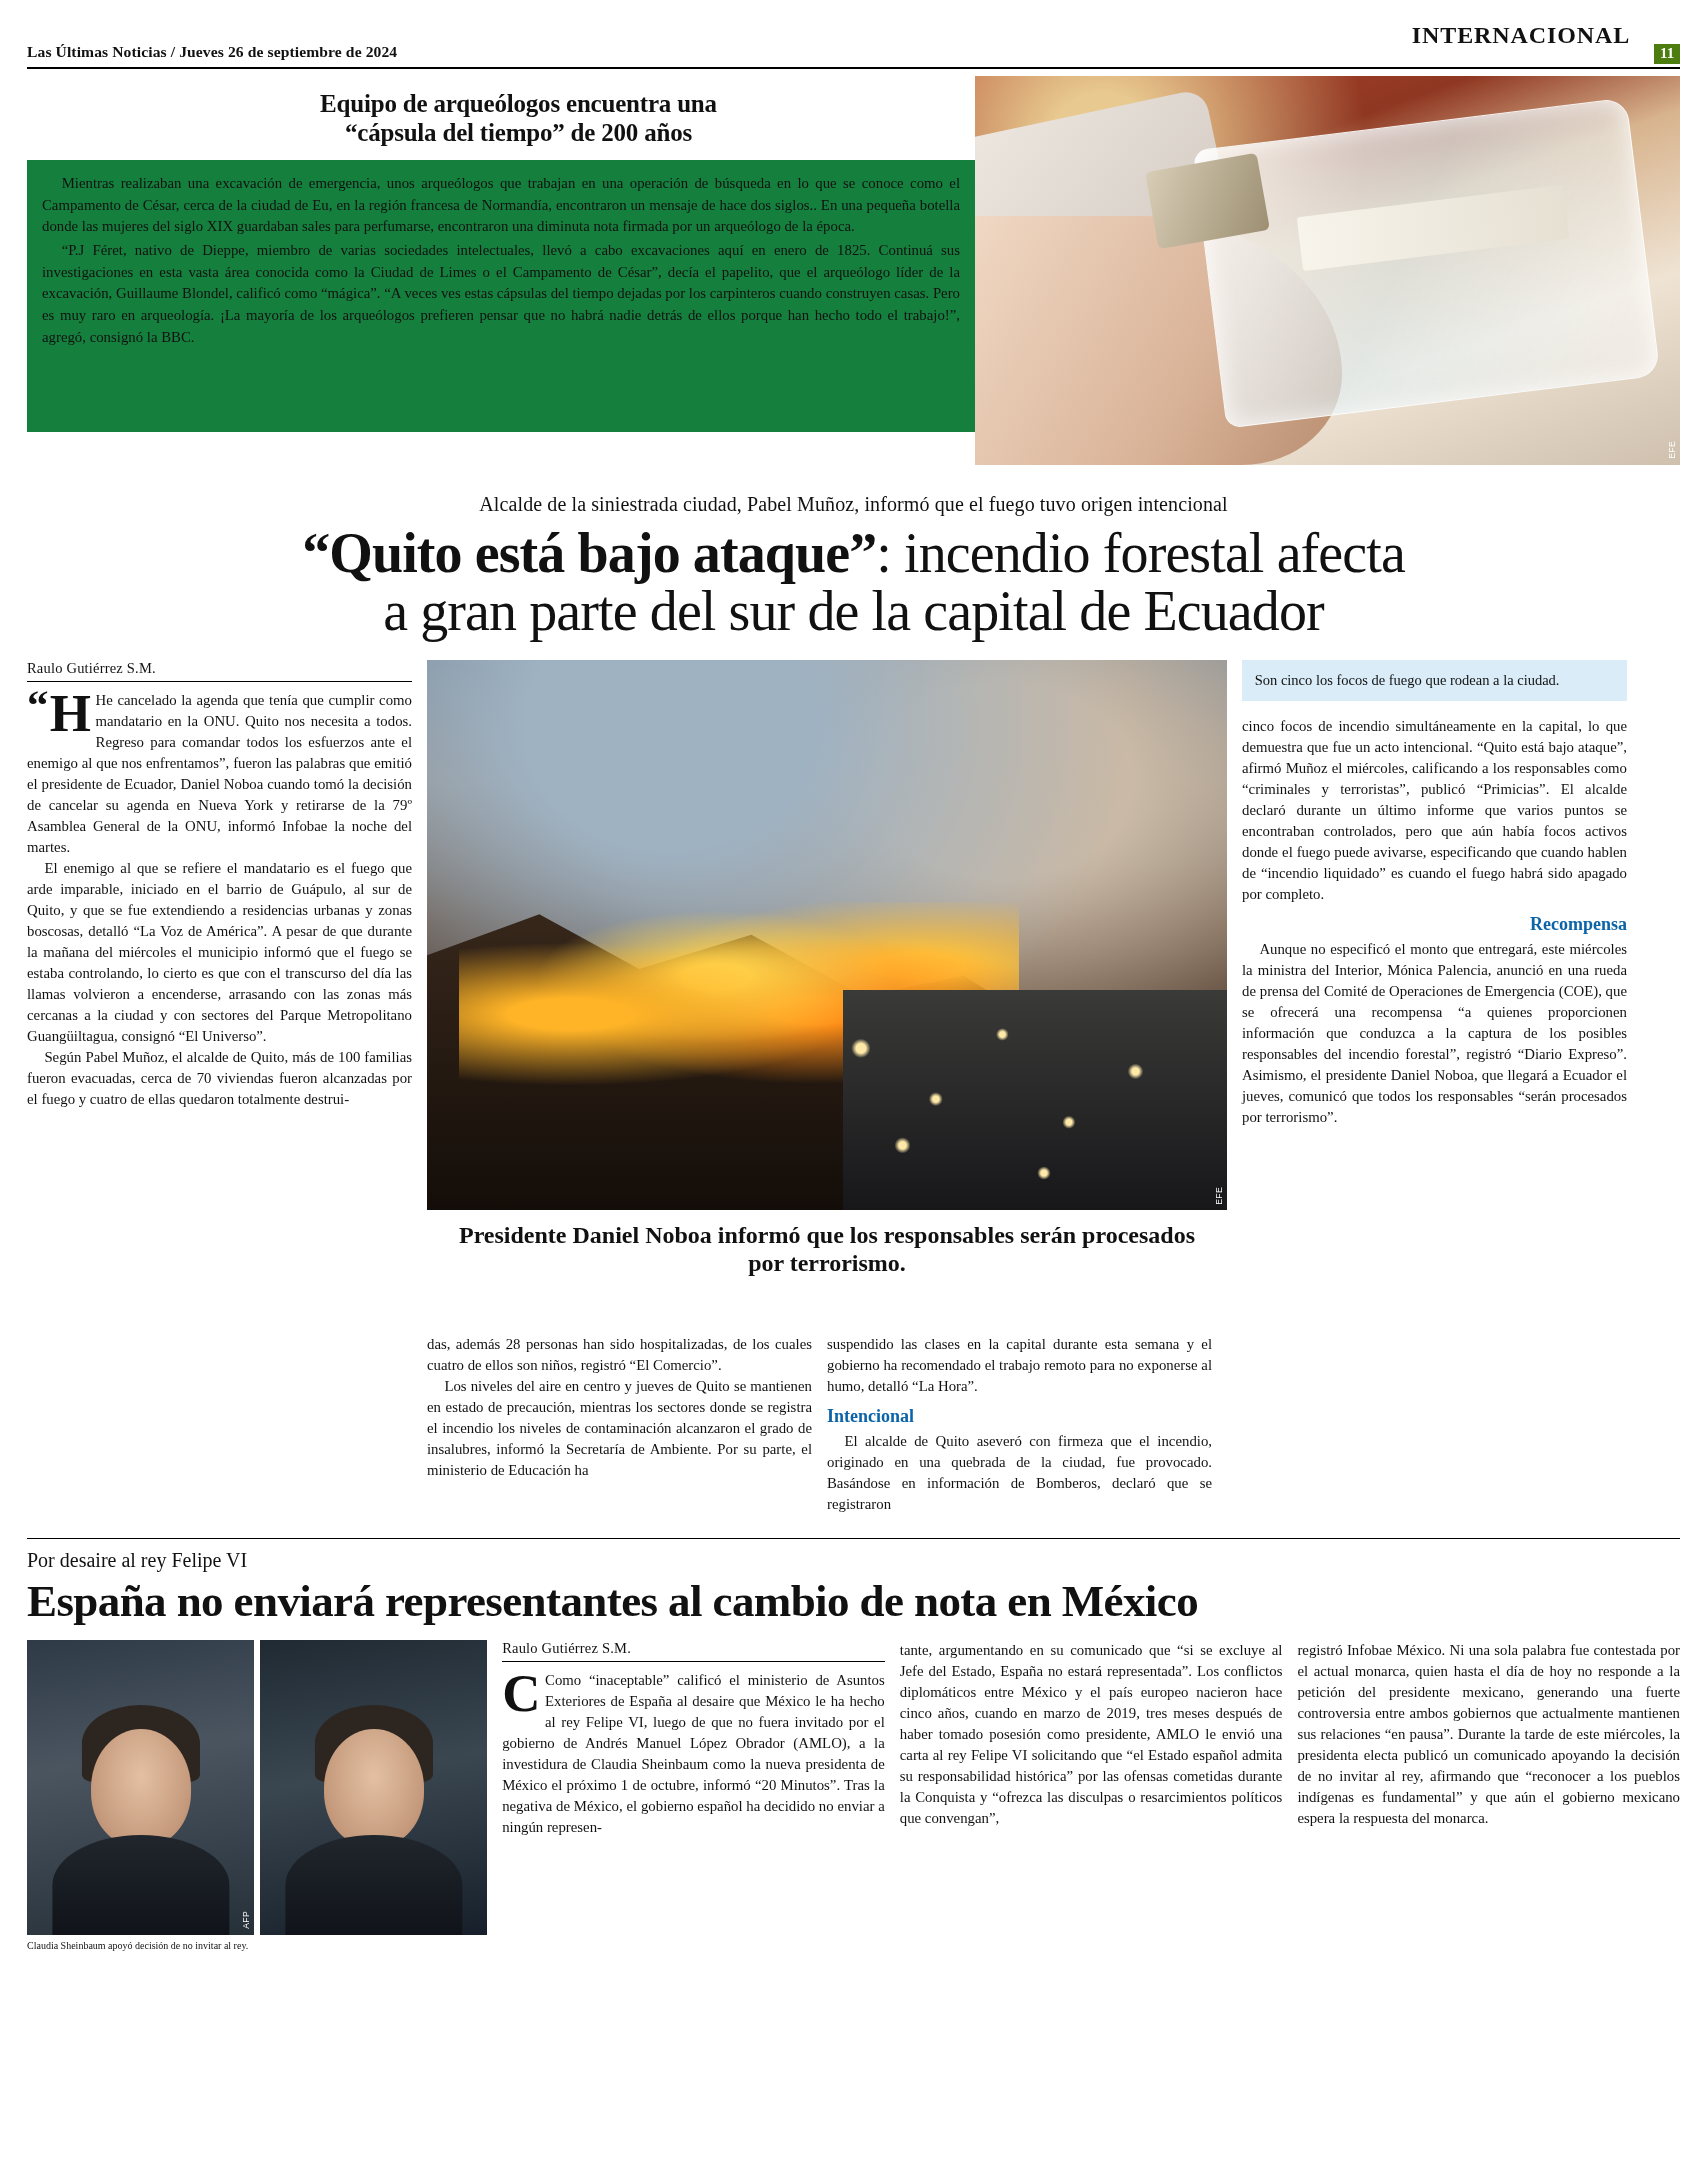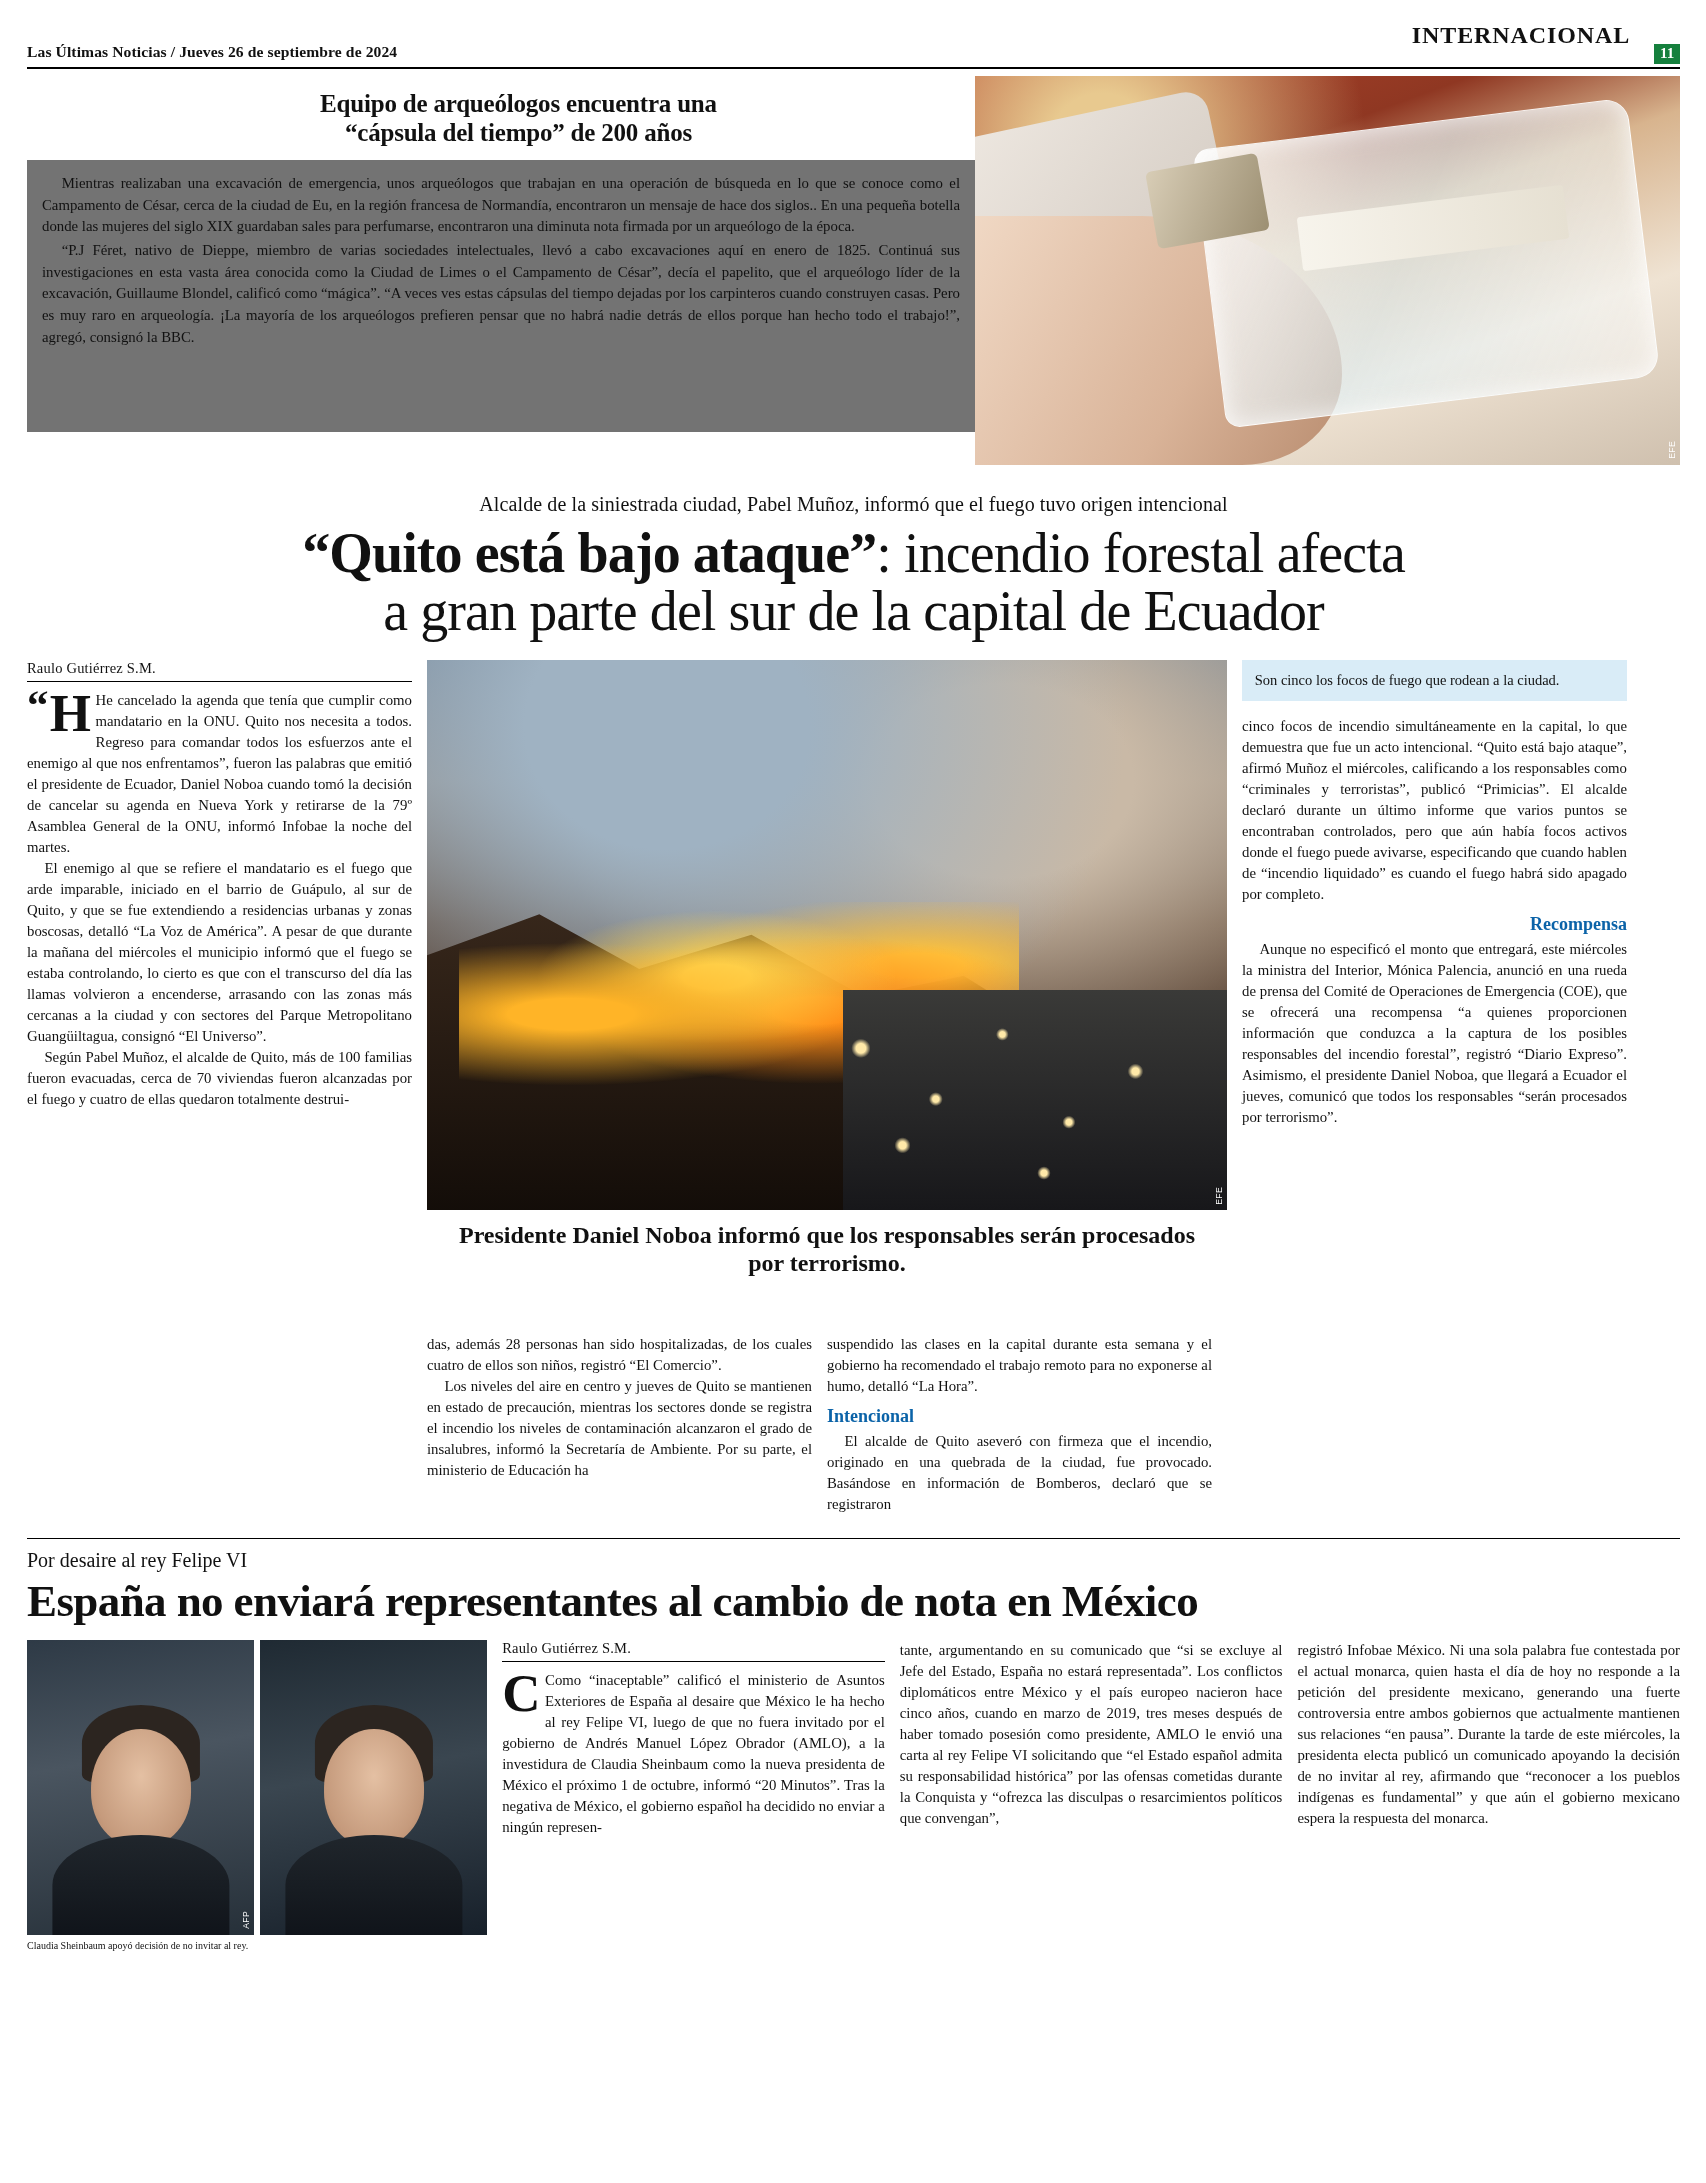--- a/index.html
+++ b/index.html
@@ -38,21 +38,21 @@
     align-items: center;
     gap: 24px;
   }
   .section-name {
     font-family: "Liberation Serif", serif;
     font-weight: bold;
     font-size: 24px;
     letter-spacing: 0.9px;
   }
   .page-num {
-    background: #15803d;
+    background: #4d7c0f;
     color: #ffffff;
     font-family: "Liberation Serif", serif;
     font-weight: bold;
     font-size: 15px;
     padding: 1.7px 5.8px 2.9px 5.8px;
     line-height: 1;
     margin-top: 36px;
   }
 
   
@@ -66,21 +66,21 @@
     font-family: "Liberation Serif", serif;
     font-weight: bold;
     font-size: 25px;
     line-height: 1.18;
     text-align: center;
     padding: 4.6px 52px 0 87px;
     letter-spacing: -0.2px;
   }
   .top-body {
     margin-top: 12.7px;
-    background: #737373;
+    background: #15803d;
     padding: 12.7px 15px 15px 15px;
     font-family: "Liberation Serif", serif;
     font-size: 14.8px;
     line-height: 1.46;
     text-align: justify;
     min-height: 272px;
   }
   .top-body p { margin: 0; text-indent: 19.7px; }
   .top-body p + p { margin-top: 2.3px; }
   .top-right {

